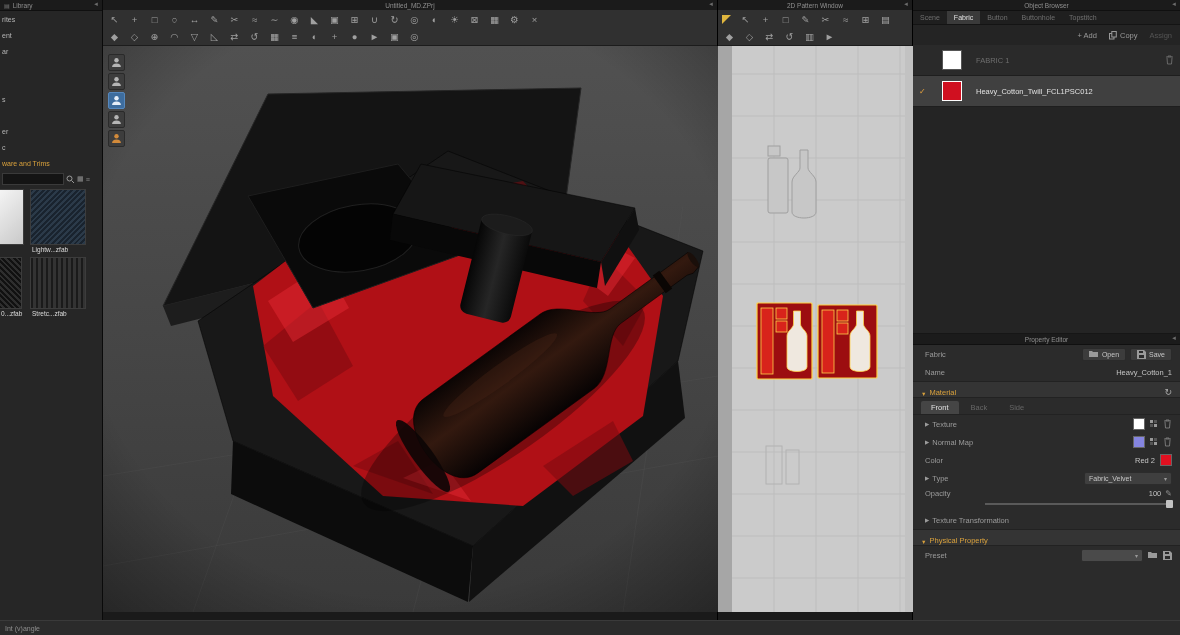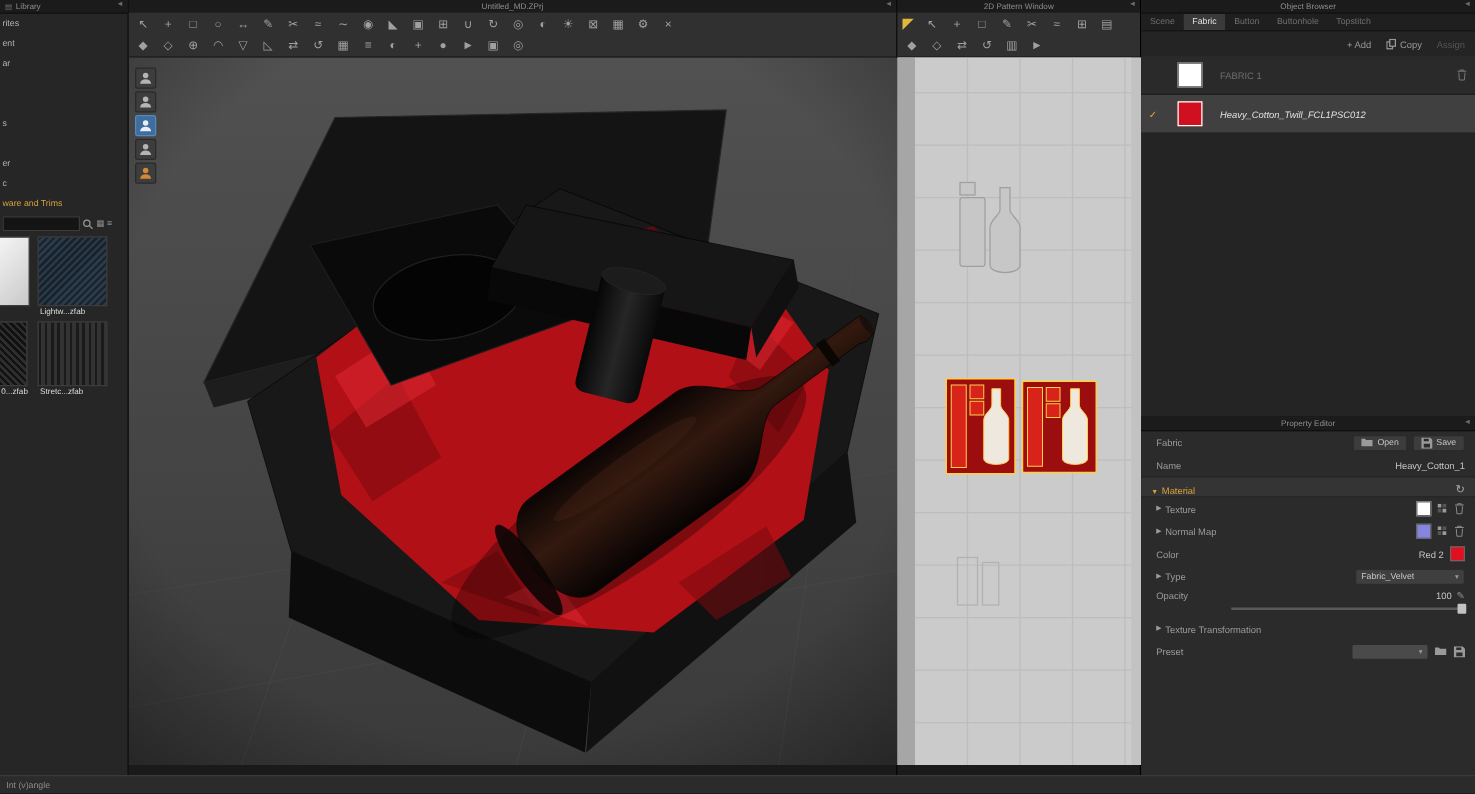--- a/index.html
+++ b/index.html
@@ -51,21 +51,21 @@
   .ob-tab.active{background:#3a3a3a;color:#e2e2e2;}
   .ob-actions{height:20px;display:flex;align-items:center;justify-content:flex-end;gap:12px;padding-right:8px;font-size:7.5px;color:#9a9a9a;}
   .ob-actions .abtn{display:flex;align-items:center;gap:3px;}
   .ob-actions .dim{color:#555;}
   .fab-row{height:30px;display:flex;align-items:center;padding:0 6px;gap:14px;border-bottom:1px solid #1e1e1e;background:#2a2a2a;}
   .fab-row.sel{background:#404040;}
   .check{color:#e8a33d;width:9px;font-size:8px;}
   .swatch{width:20px;height:20px;border:1px solid #555;box-sizing:border-box;}
   .fab-row.sel .swatch{border-color:#fff;}
   .fab-name{font-size:7.5px;color:#6e6e6e;flex:1;white-space:nowrap;overflow:hidden;}
-  .fab-row.sel .fab-name{color:#e0e0e0;font-style:italic;}
+  .fab-row.sel .fab-name{color:#e0e0e0;}
 
   
   .pe{position:absolute;left:0;top:333px;right:0;bottom:0;background:#2b2b2b;border-top:1px solid #161616;}
   .pe-row{display:flex;align-items:center;min-height:18px;padding:0 8px 0 12px;font-size:7.5px;color:#9b9b9b;position:relative;}
   .pe-row .val{margin-left:auto;color:#c4c4c4;}
   .pe-sec{display:flex;align-items:flex-end;height:15px;background:#343434;border-top:1px solid #222;border-bottom:1px solid #222;padding:0 8px;color:#d9a13c;font-size:7.5px;}
   .pe-sec .ref{margin-left:auto;color:#aaa;font-size:9px;}
   .tri{font-size:5.5px;margin-right:3px;color:#9b9b9b;}
   .pe-sec .tri{color:#d9a13c;}
   .orange{color:#d9a13c;}
@@ -589,20 +589,25 @@
       </div>
       <div class="pe-row">
         <span>Name</span>
         <span class="val">Heavy_Cotton_1</span>
       </div>
       <div class="pe-sec">
         <span class="tri">▼</span>
         <span>Material</span>
         <span class="ref">↻</span>
       </div>
+      <div class="mtabs">
+        <span class="mtab active">Front</span>
+        <span class="mtab">Back</span>
+        <span class="mtab">Side</span>
+      </div>
       <div class="pe-row">
         <span class="tri">▶</span>
         <span>Texture</span>
         <span class="rowicons">
           <span class="mini-swatch" style="background: rgb(255, 255, 255);"></span>
           <svg width="8" height="8" viewBox="0 0 8 8">
               <rect width="3" height="3" fill="#999"></rect>
               <rect x="4" y="4" width="3" height="3" fill="#999"></rect>
               <rect x="4" width="3" height="3" fill="#555"></rect>
               <rect y="4" width="3" height="3" fill="#555"></rect>
@@ -650,20 +655,24 @@
           <span class="pen">✎</span>
         </div>
         <div class="slider">
             <span class="handle"></span>
           </div>
       </div>
       <div class="pe-row">
         <span class="tri">▶</span>
         <span>Texture Transformation</span>
       </div>
+      <div class="pe-sec">
+        <span class="tri">▼</span>
+        <span>Physical Property</span>
+      </div>
       <div class="pe-row">
         <span>Preset</span>
         <span class="rowicons">
           <span class="dd preset">
               <span class="caret">▾</span>
             </span>
           <svg width="10" height="8" viewBox="0 0 10 8">
               <path d="M0 1h3l1 1h5v5H0z" fill="#9a9a9a"></path>
             </svg>
           <svg width="9" height="9" viewBox="0 0 9 9">

